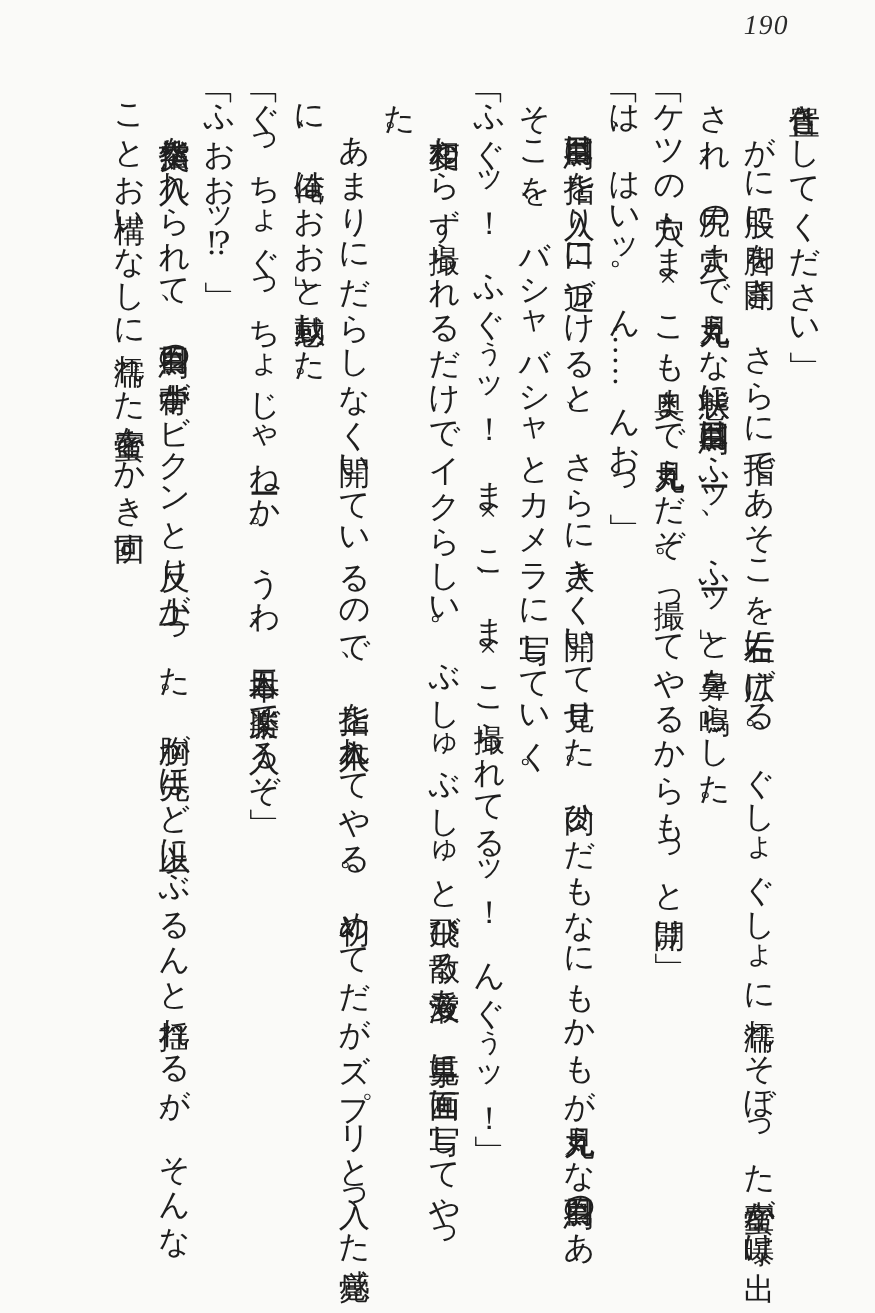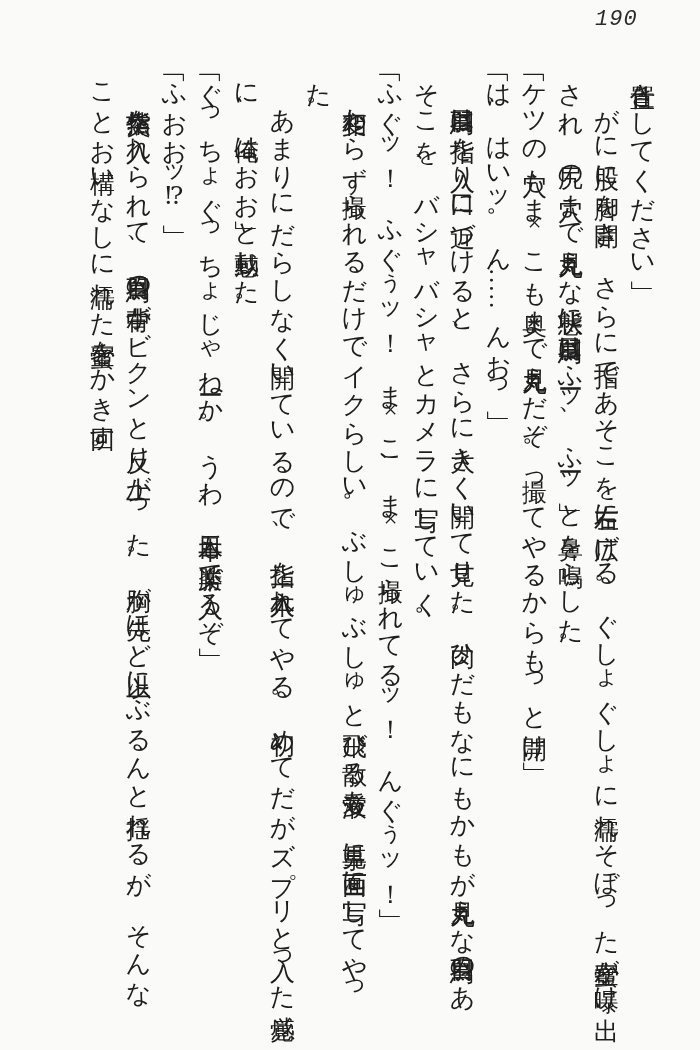--- a/index.html
+++ b/index.html
@@ -15,21 +15,21 @@
     font-family: "Liberation Serif", "DejaVu Serif", serif;
   }
   .page-number {
     position: absolute;
     top: 7px;
     left: 595px;
     font-style: italic;
     font-size: 22px;
     letter-spacing: 1px;
     color: #2b2b2b;
-    font-family: Liberation Mono, monospace;
+    font-family: Liberation Serif, serif;
   }
   .text-block {
     position: absolute;
     top: 66px;
     right: 40px;
     height: 952px;
     writing-mode: vertical-rl;
     text-orientation: mixed;
     font-size: 25px;
     line-height: 36px;

